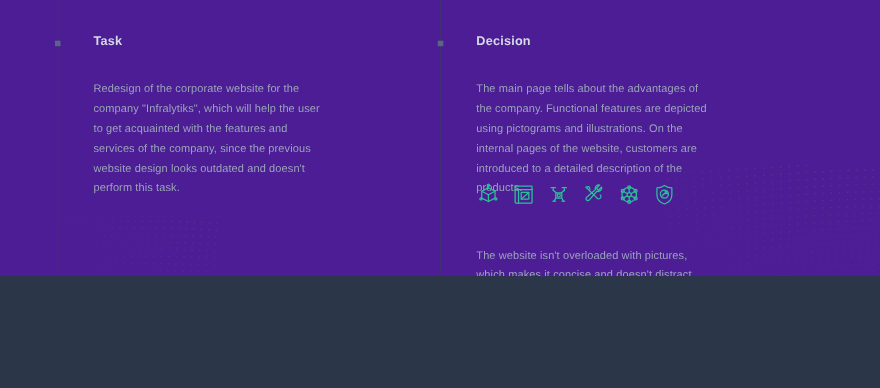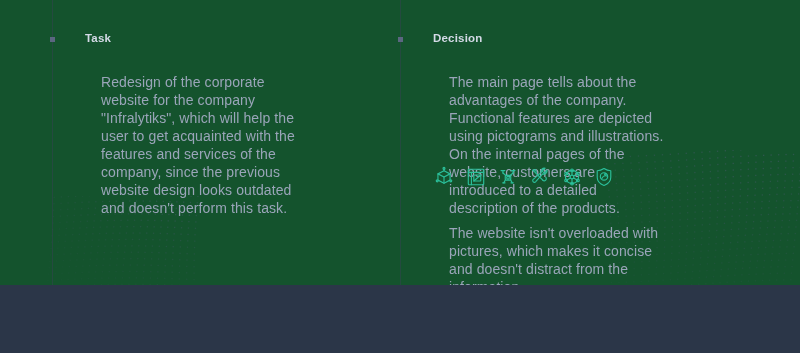--- a/index.html
+++ b/index.html
@@ -12,22 +12,22 @@
     height: 353px;
     overflow: hidden;
     background: #2b3648;
     font-family: "Liberation Sans", sans-serif;
     -webkit-font-smoothing: antialiased;
   }
 
   .stage {
     position: relative;
     width: 800px;
-    height: 285px;
-    background: #14532d;
+    height: 251px;
+    background: #4c1d95;
     overflow: hidden;
   }
 
   
   .dotfield {
     position: absolute;
     pointer-events: none;
     opacity: .55;
   }
   .dotfield svg { display: block; }
@@ -69,25 +69,24 @@
     font-weight: 700;
     letter-spacing: .2px;
     color: #d4dae6;
     white-space: nowrap;
   }
 
   .col-body {
     position: absolute;
     left: 33px;
     width: 215px;
-    font-size: 14px;
+    font-size: 10px;
     line-height: 18px;
     color: #9aa5b9;
     letter-spacing: .1px;
-    margin-left: 16px;
   }
   .body-top    { top: 73px; }
   .body-bottom { top: 224px; }
 
   
   .icon-row {
     position: absolute;
     left: 33px;
     top: 166px;
     display: flex;

